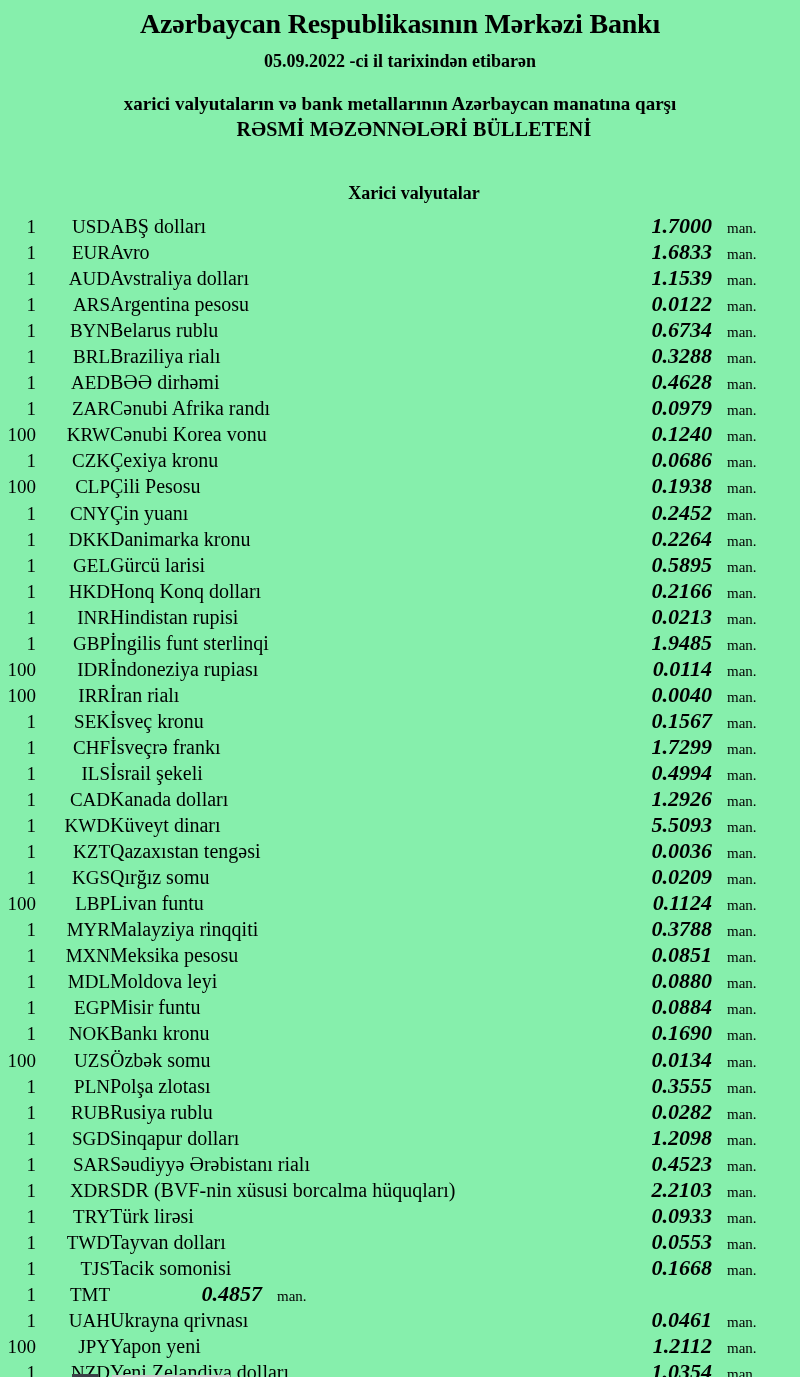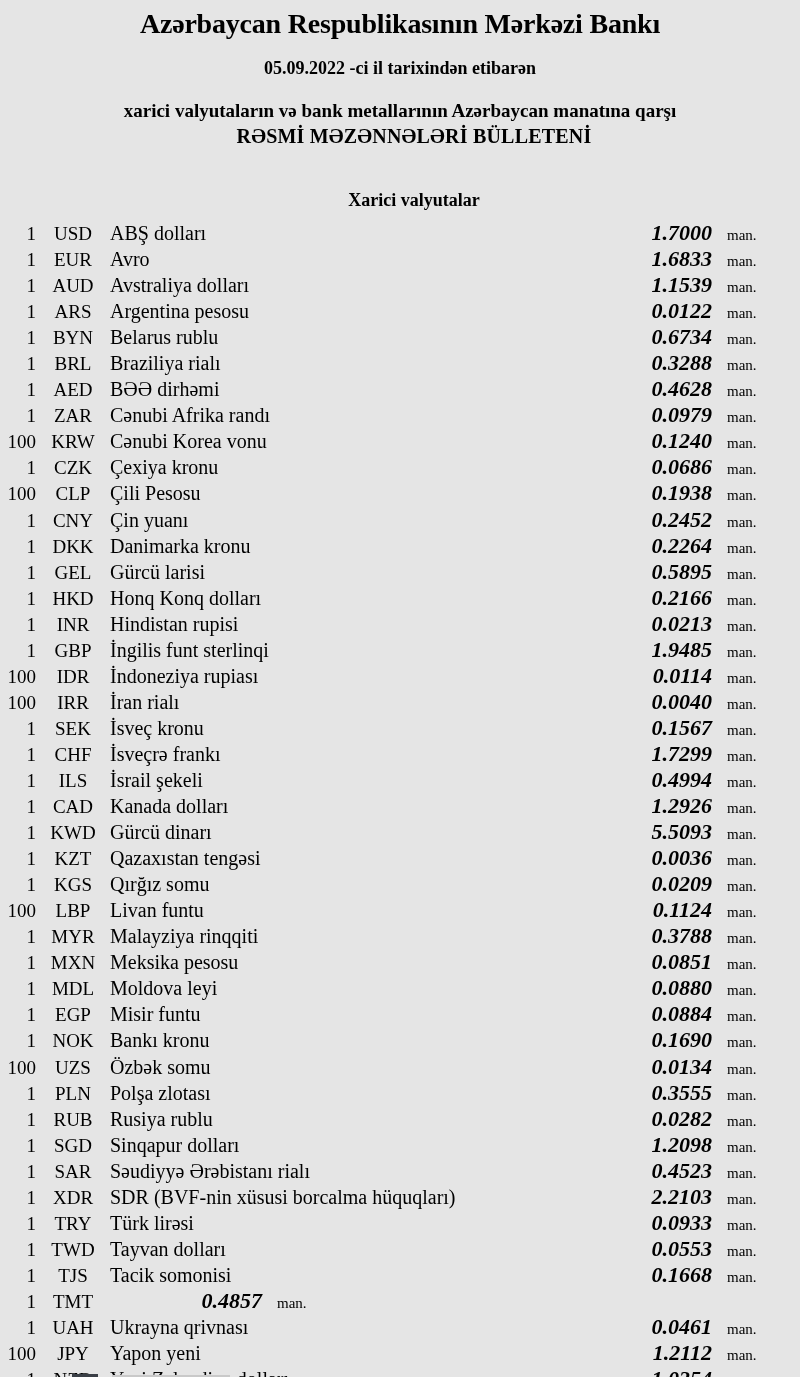--- a/index.html
+++ b/index.html
@@ -1,34 +1,34 @@
 <!DOCTYPE html>
 <html lang="az"><head>
 <meta charset="utf-8">
 <style>
   html, body { margin: 0; padding: 0; background: #ffffff; }
   .page {
     position: relative;
     width: 800px;
     height: 1377px;
-    background: #e5e5e5;
+    background: #86efac;
     overflow: hidden;
     font-family: "Liberation Serif", serif;
     color: #000000;
   }
   .header { text-align: center; }
   .doc-title {
     padding-top: 7px;
     font-size: 28px;
     font-weight: bold;
     line-height: 33px;
     letter-spacing: -0.2px;
   }
   .doc-date {
-    margin-top: 17px;
+    margin-top: 10px;
     font-size: 18px;
     font-weight: bold;
     line-height: 22px;
   }
   .doc-sub1 {
     margin-top: 20px;
     font-size: 19px;
     font-weight: bold;
     line-height: 24px;
   }
@@ -56,21 +56,21 @@
     white-space: nowrap;
   }
   .cell-qty {
     width: 36px;
     text-align: right;
     font-size: 19px;
     flex: 0 0 auto;
   }
   .cell-code {
     width: 74px;
-    text-align: center;
+    text-align: right;
     font-size: 19px;
     flex: 0 0 auto;
   }
   .cell-name {
     width: 450px;
     text-align: left;
     font-size: 20px;
     flex: 0 0 auto;
     overflow: hidden;
   }
@@ -299,21 +299,21 @@
         <span class="cell-qty">1</span>
         <span class="cell-code">CAD</span>
         <span class="cell-name">Kanada dolları</span>
         <span class="cell-rate">1.2926</span>
         <span class="cell-unit">man.</span>
       </div>
 
       <div class="row">
         <span class="cell-qty">1</span>
         <span class="cell-code">KWD</span>
-        <span class="cell-name">Gürcü dinarı</span>
+        <span class="cell-name">Küveyt dinarı</span>
         <span class="cell-rate">5.5093</span>
         <span class="cell-unit">man.</span>
       </div>
 
       <div class="row">
         <span class="cell-qty">1</span>
         <span class="cell-code">KZT</span>
         <span class="cell-name">Qazaxıstan tengəsi</span>
         <span class="cell-rate">0.0036</span>
         <span class="cell-unit">man.</span>

